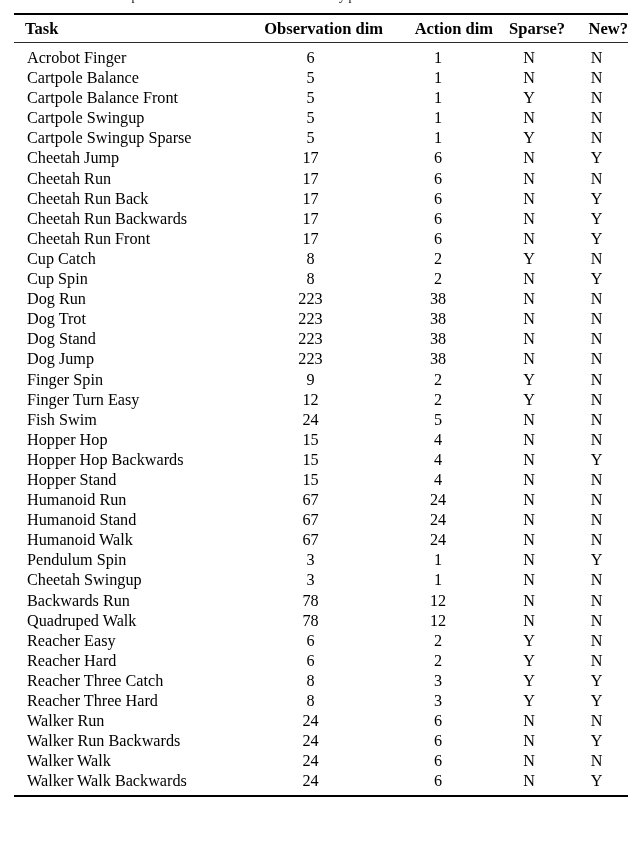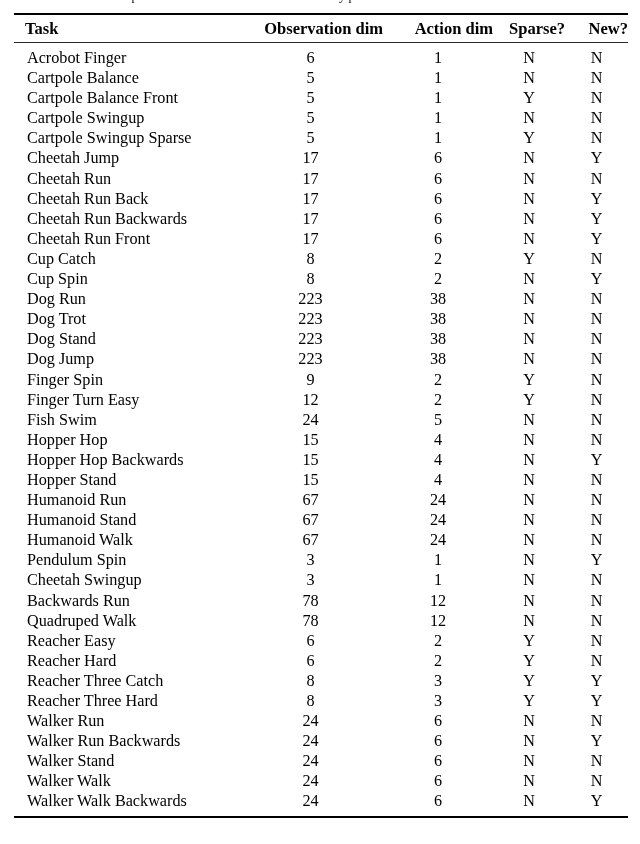--- a/index.html
+++ b/index.html
@@ -389,27 +389,20 @@
             <td>N</td>
           </tr>
           <tr>
             <td class="col-task">Walker Run Backwards</td>
             <td>24</td>
             <td>6</td>
             <td>N</td>
             <td>Y</td>
           </tr>
           <tr>
-            <td class="col-task">Walker Stand</td>
-            <td>24</td>
-            <td>6</td>
-            <td>N</td>
-            <td>N</td>
-          </tr>
-          <tr>
             <td class="col-task">Walker Walk</td>
             <td>24</td>
             <td>6</td>
             <td>N</td>
             <td>N</td>
           </tr>
           <tr>
             <td class="col-task">Walker Walk Backwards</td>
             <td>24</td>
             <td>6</td>

